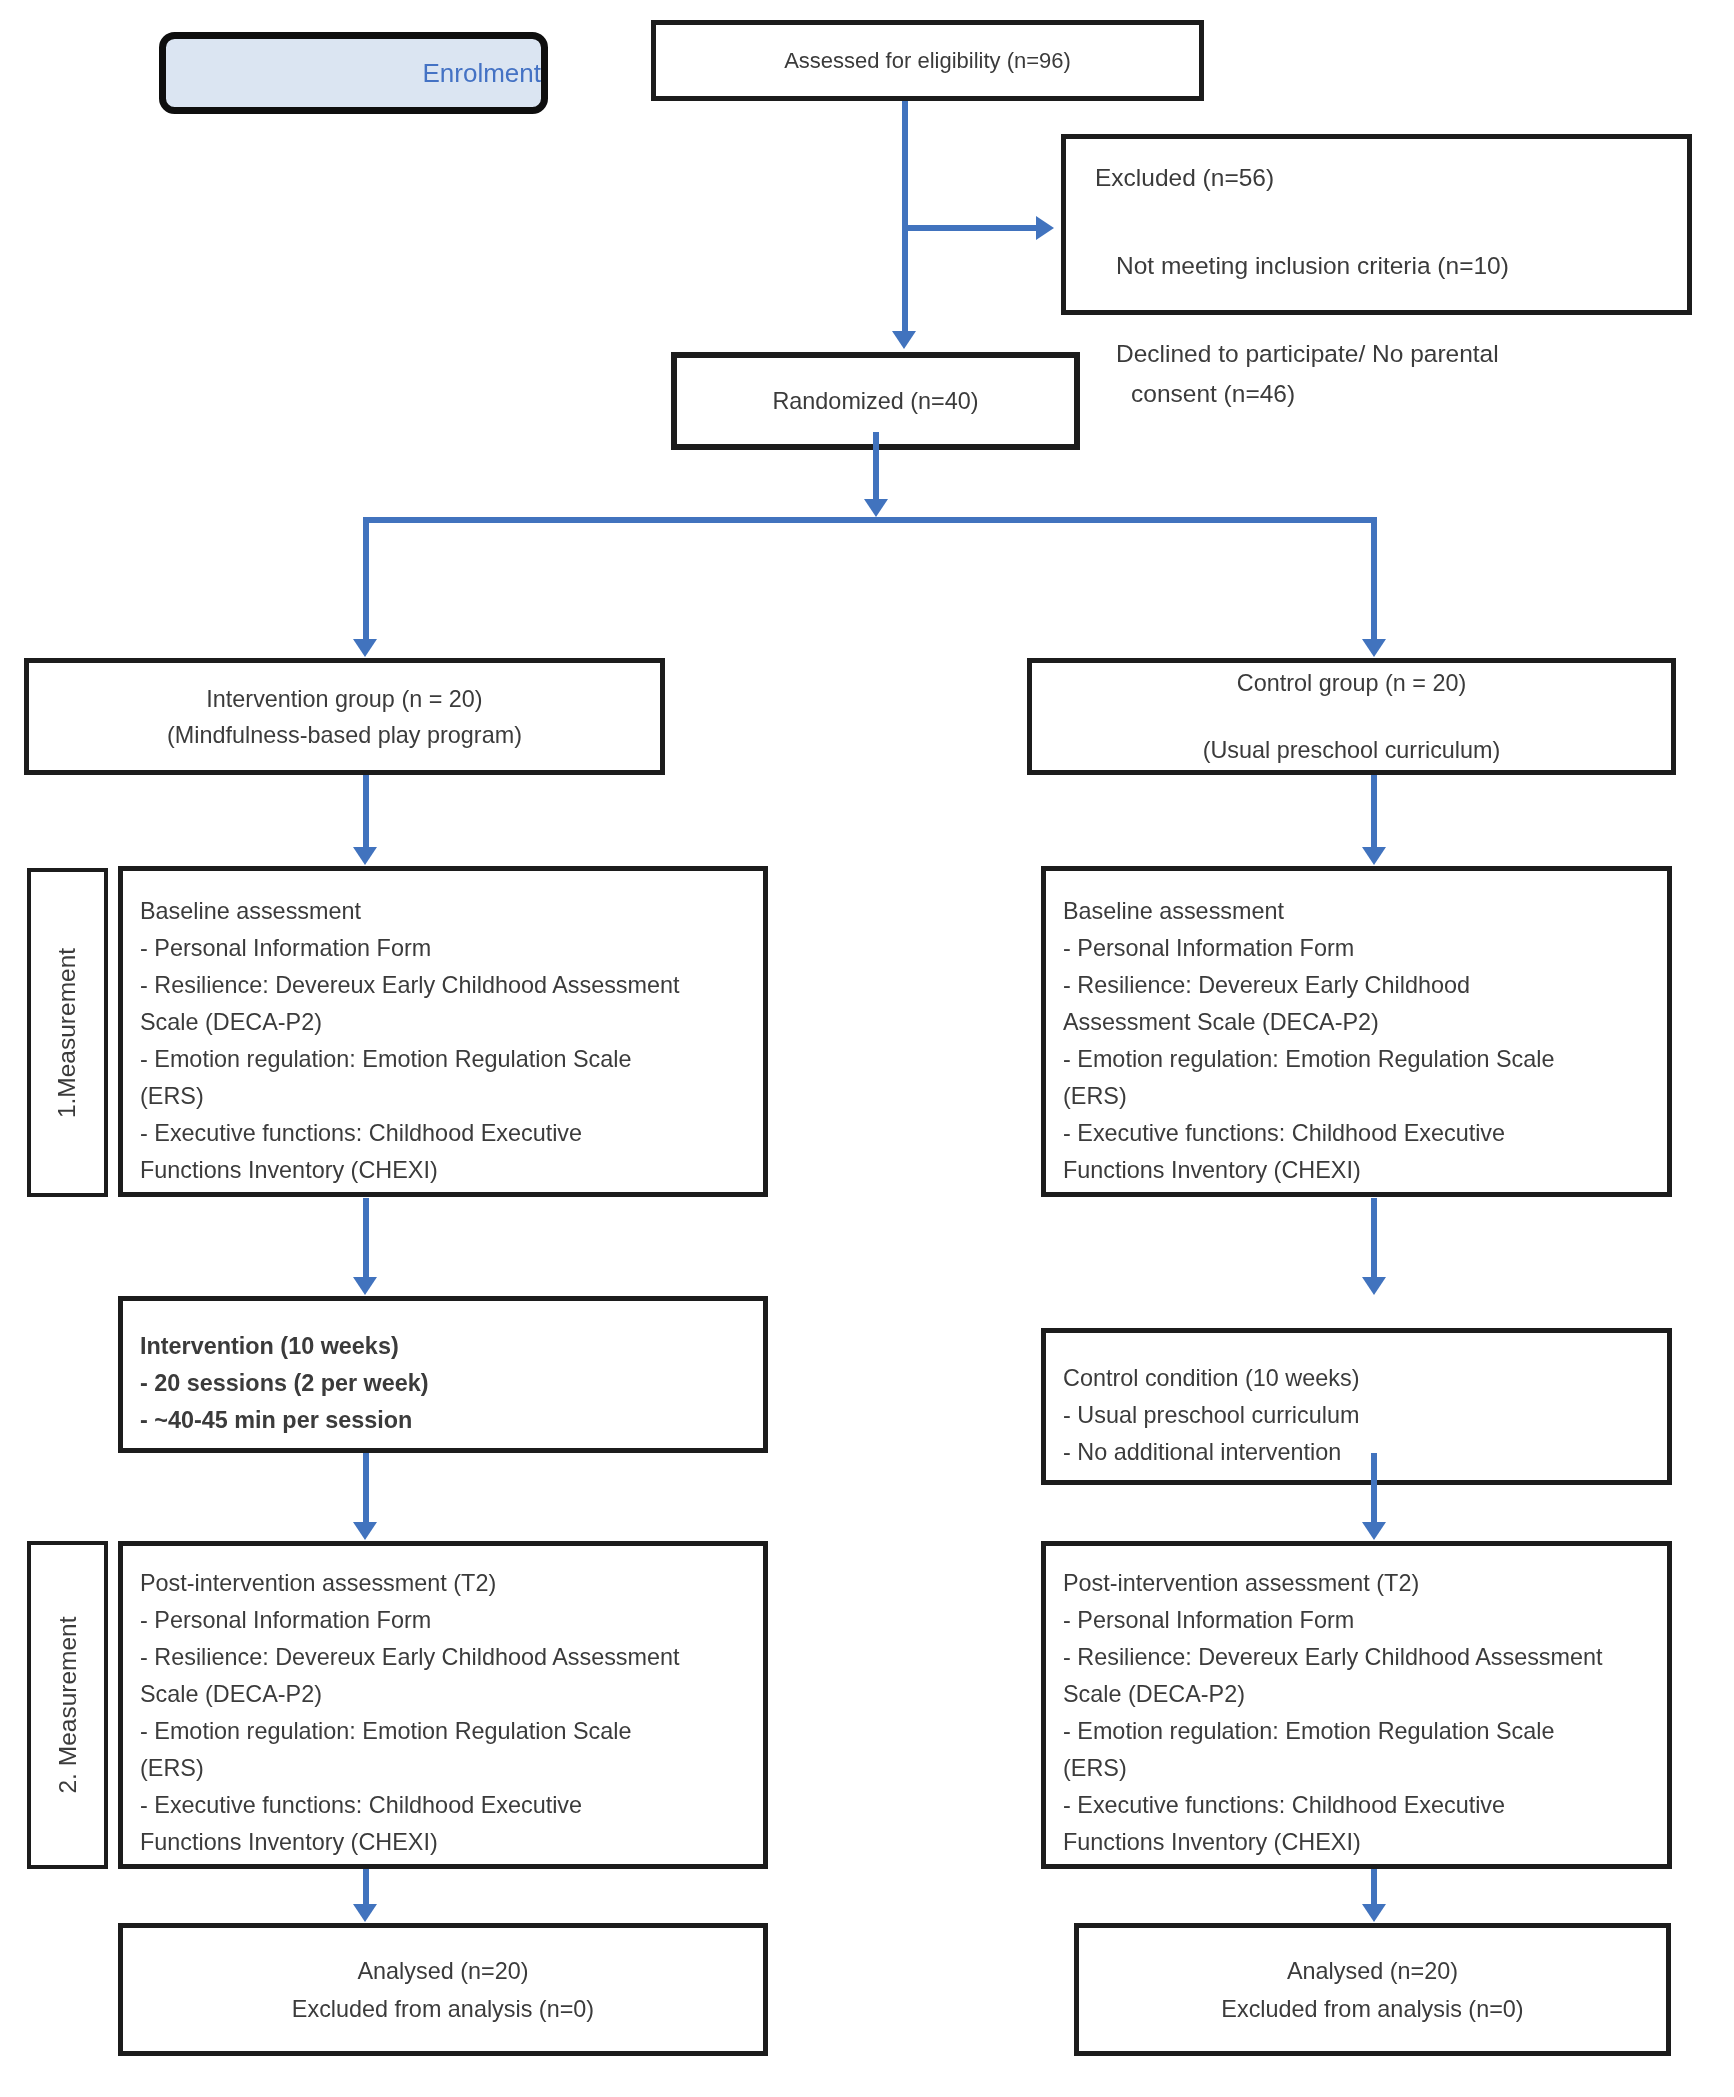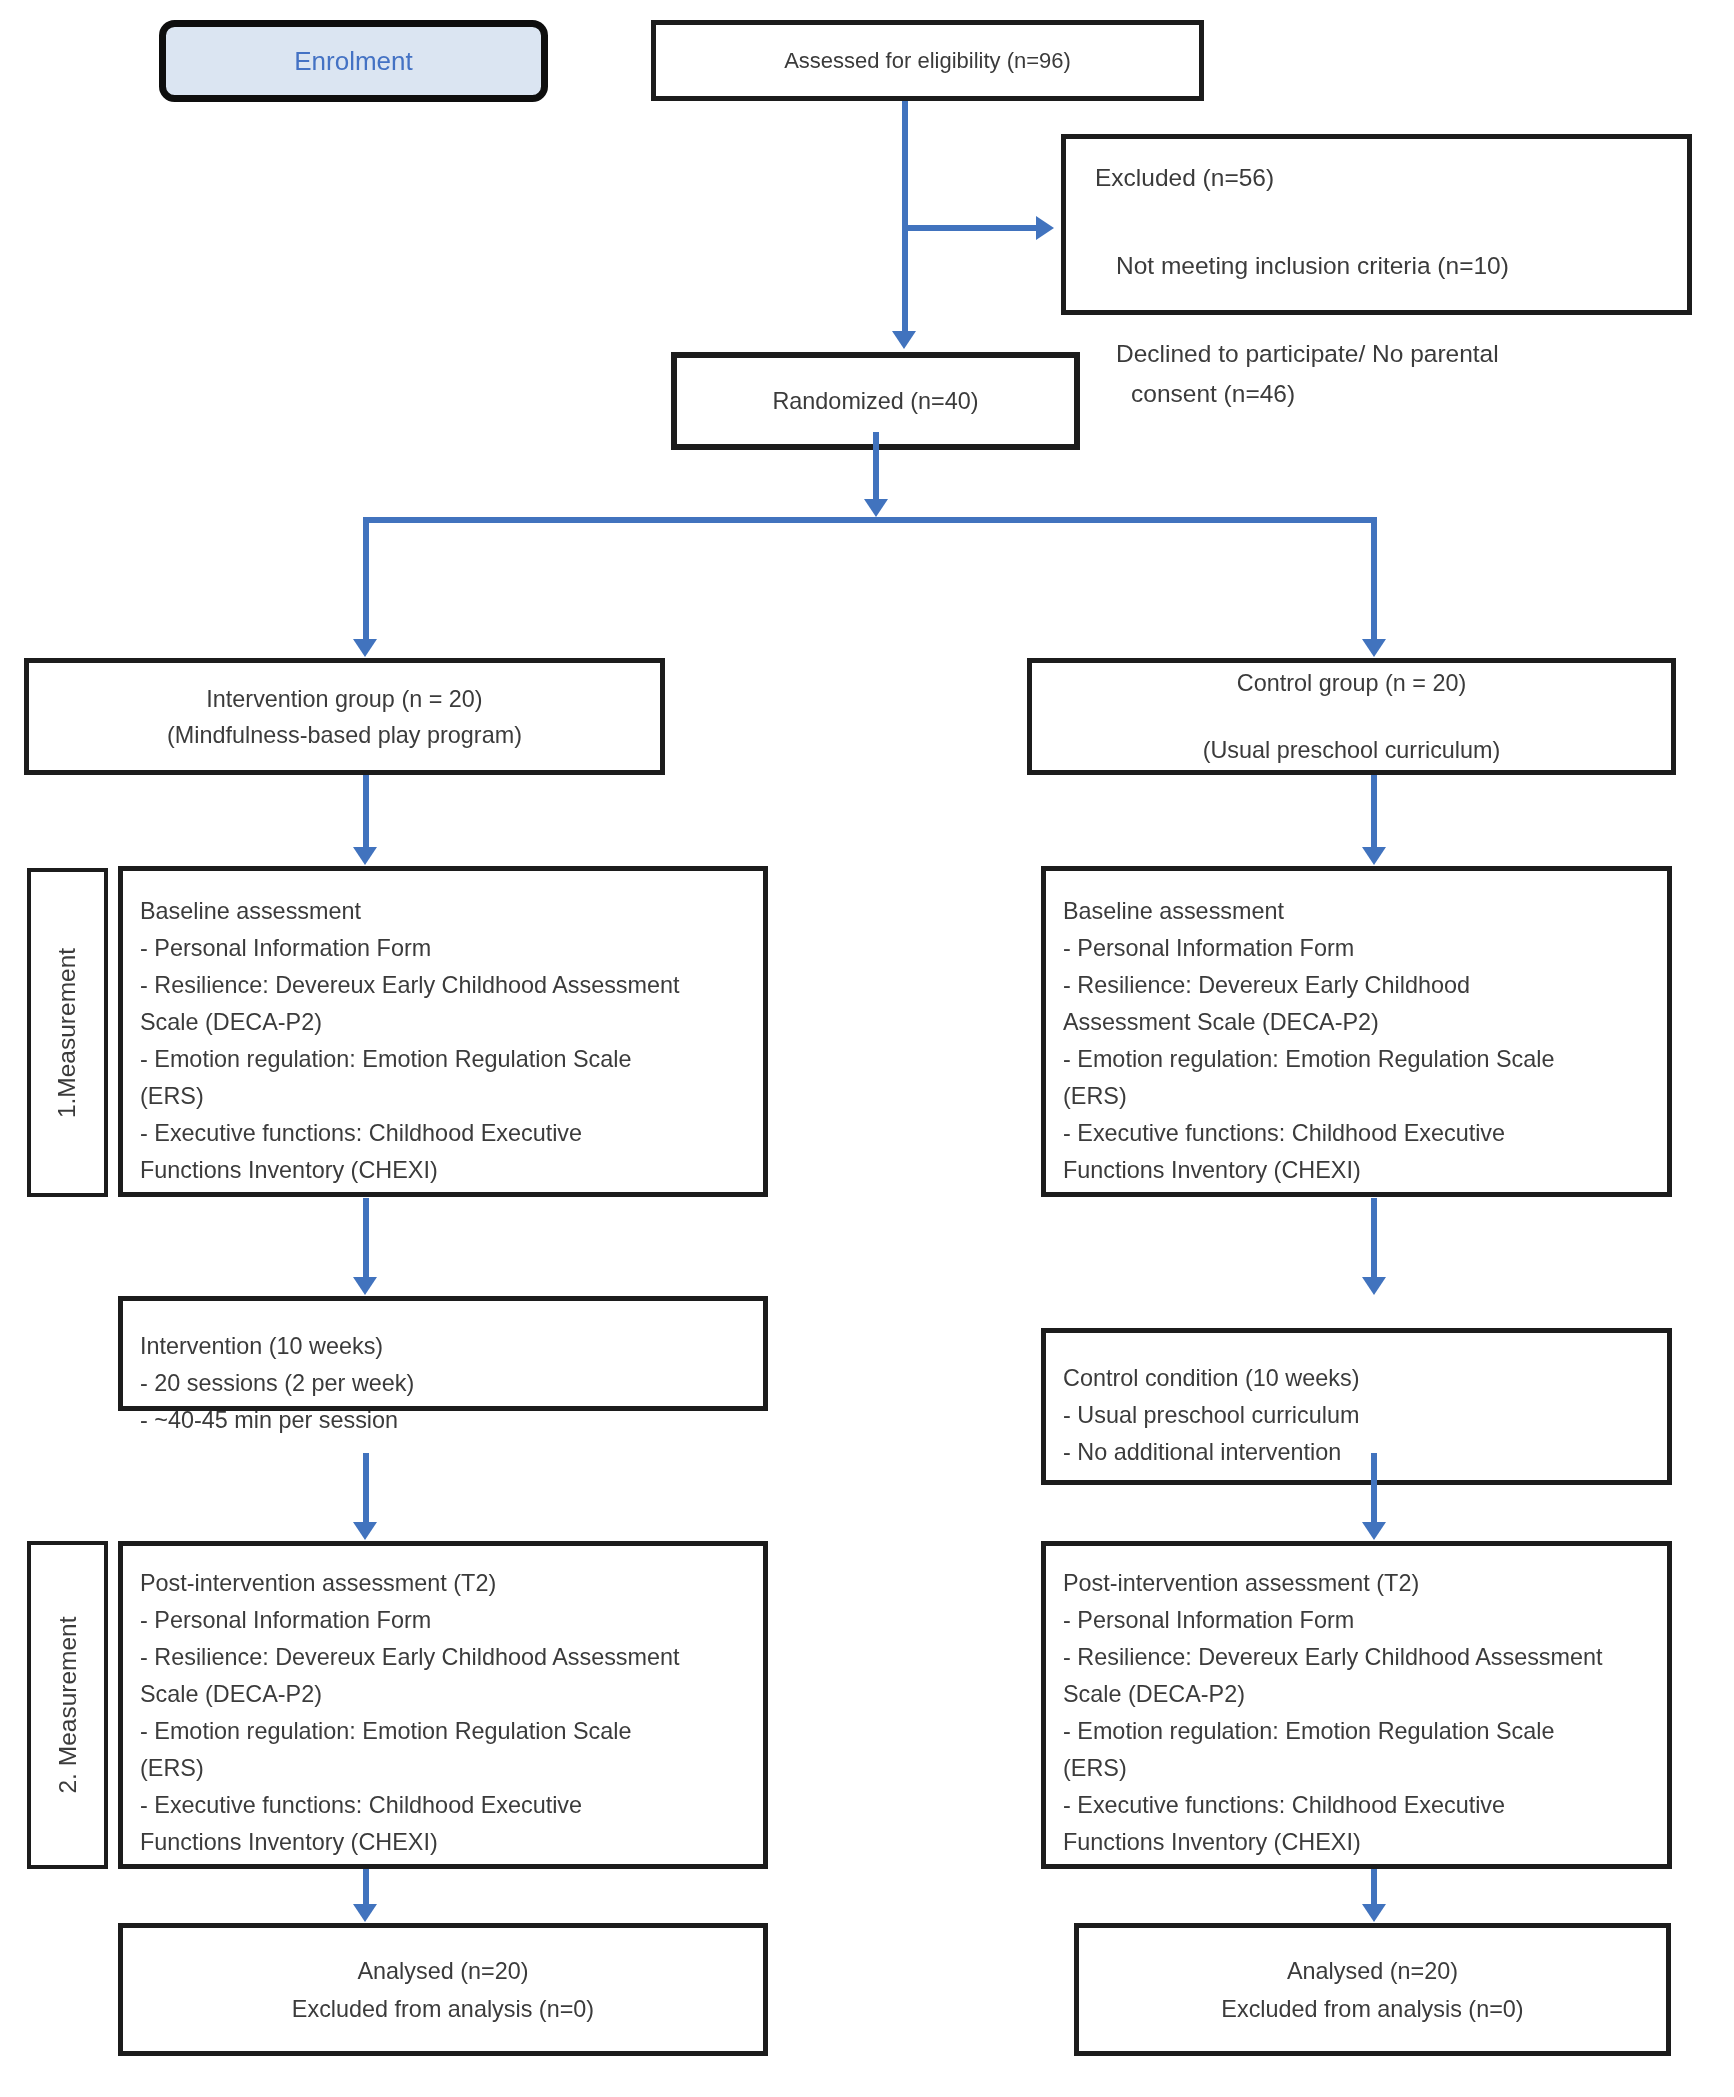--- a/index.html
+++ b/index.html
@@ -11,41 +11,42 @@
   }
   html,body{margin:0;padding:0;background:#ffffff;}
   #canvas{
     position:relative;width:1735px;height:2097px;background:#ffffff;
     font-family:"Liberation Sans","DejaVu Sans",sans-serif;
     color:var(--text);
   }
   .box{position:absolute;background:#ffffff;border:5px solid var(--border);box-sizing:border-box;}
   .center{display:flex;flex-direction:column;align-items:center;justify-content:center;text-align:center;}
   .enrolment{
-    left:159px;top:20px;width:389px;height:82px;
+    left:159px;top:32px;width:389px;height:82px;
     border:7.2px solid #0e0e0e;border-radius:15.6px;
     background:var(--enrolment-fill);color:var(--enrolment-text);
     font-size:26px;
+    align-items:flex-end;
   }
   .assessed{left:651px;top:20px;width:553px;height:81px;font-size:22px;}
   .excluded{left:1061px;top:134px;width:631px;height:181px;border-width:5.6px;
     font-size:24.5px;line-height:40px;padding:19px 13.3px 0 29px;}
   .excluded .line:nth-child(2),.excluded .line:nth-child(3){padding-left:21px;margin-top:48px;}
   .excluded .line:nth-child(4){padding-left:36px;}
   .randomized{left:671px;top:352px;width:409px;height:98px;border-width:6.1px;font-size:23.4px;}
   .group-int{left:24px;top:658px;width:641px;height:117px;font-size:23.4px;line-height:36px;border-width:5.6px;}
   .group-ctl{left:1027px;top:658px;width:649px;height:117px;font-size:23.4px;line-height:36px;border-width:5.6px;gap:31px;}
   .sidebar{width:81px;border-width:4.4px;display:flex;align-items:center;justify-content:center;}
   .sidebar span{transform:rotate(-90deg);white-space:nowrap;font-size:24.5px;}
   .m1{left:27px;top:868px;height:329px;}
   .m2{left:27px;top:1541px;height:328px;}
   .listbox{font-size:23.4px;line-height:37px;padding:22px 10px 0 17px;}
   .base-l{left:118px;top:866px;width:650px;height:331px;}
   .base-r{left:1041px;top:866px;width:631px;height:331px;}
-  .weeks-l{left:118px;top:1296px;width:650px;height:115px;padding-top:27px;}
+  .weeks-l{left:118px;top:1296px;width:650px;height:157px;padding-top:27px;font-weight:bold;}
   .weeks-r{left:1041px;top:1296px;width:631px;height:157px;padding-top:27px;margin-top:32px;}
   .post-l{left:118px;top:1541px;width:650px;height:328px;padding-top:19px;}
   .post-r{left:1041px;top:1541px;width:631px;height:328px;padding-top:19px;}
   .ana-l{left:118px;top:1923px;width:650px;height:133px;font-size:23.4px;line-height:38px;}
   .ana-r{left:1074px;top:1923px;width:597px;height:133px;font-size:23.4px;line-height:38px;}
   .vl{position:absolute;width:5.6px;background:var(--arrow);}
   .hl{position:absolute;height:5.6px;background:var(--arrow);}
   .ah-d{position:absolute;width:0;height:0;
     border-left:12.2px solid transparent;border-right:12.2px solid transparent;
     border-top:18px solid var(--arrow);}

